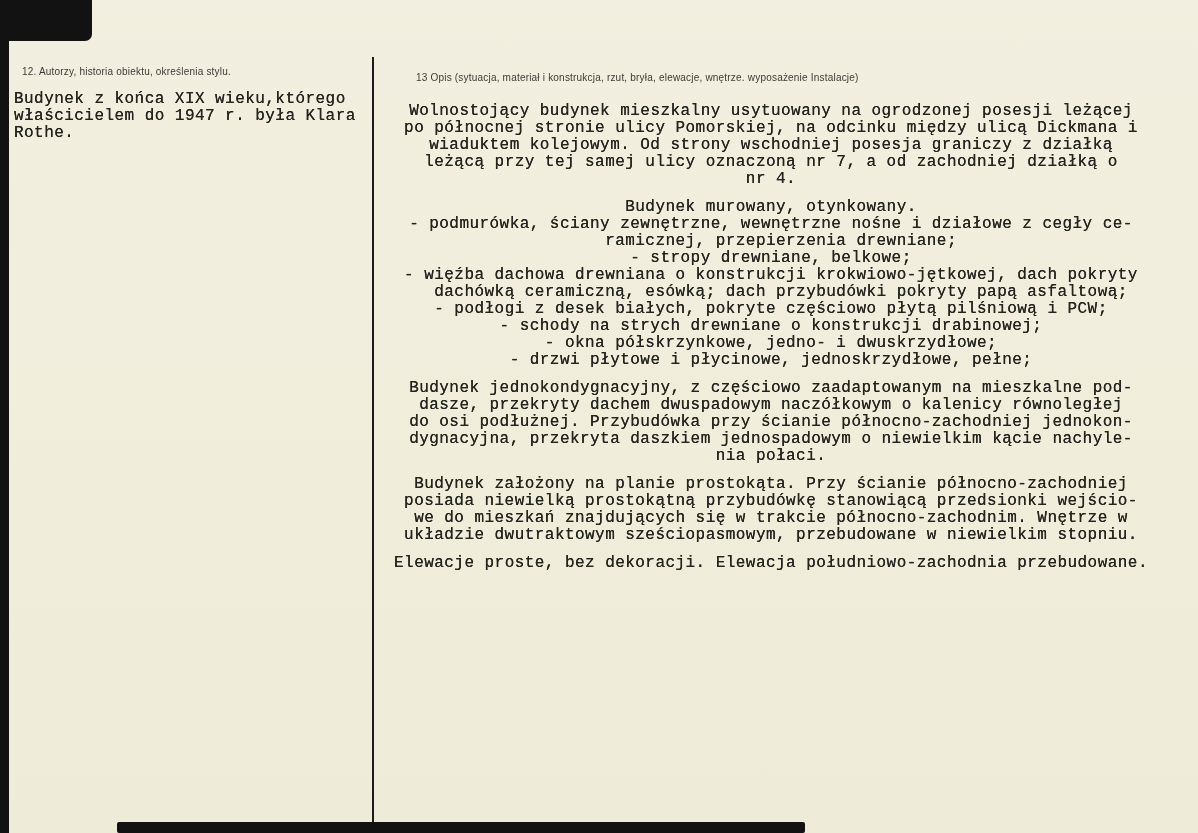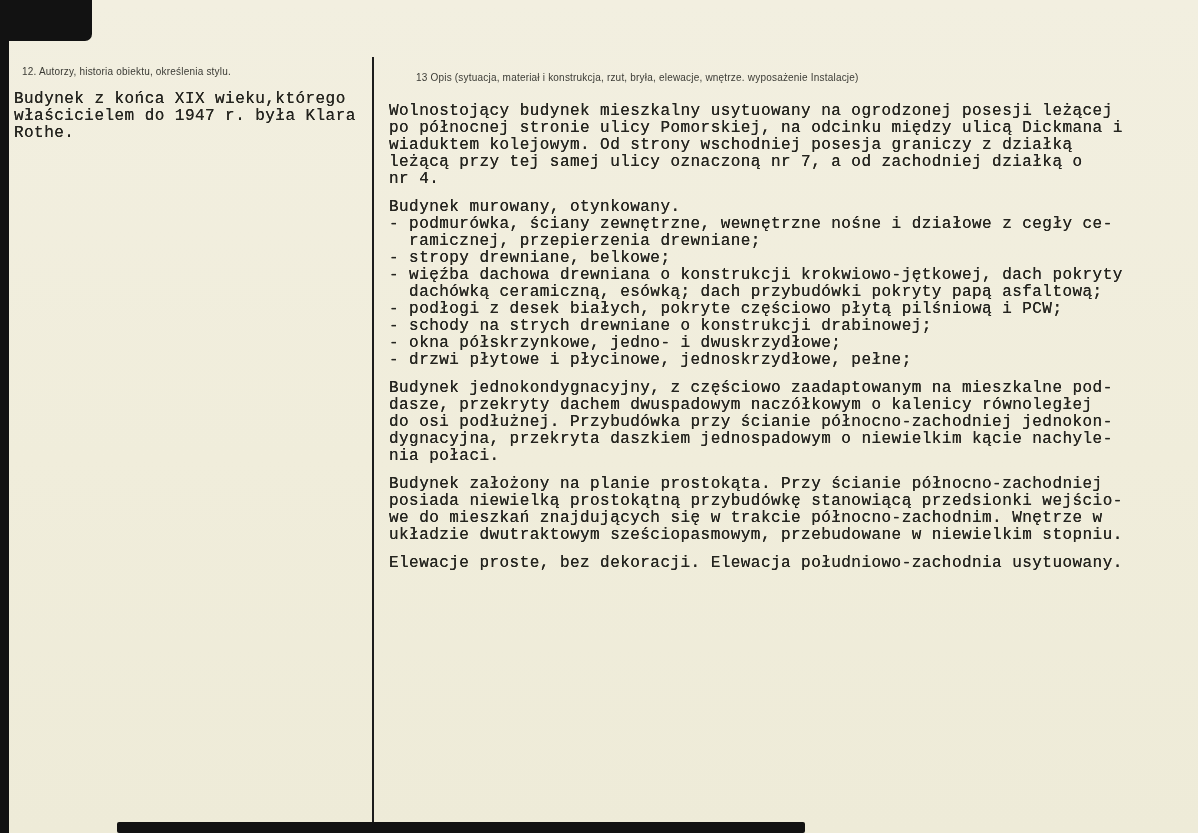--- a/index.html
+++ b/index.html
@@ -70,21 +70,21 @@
   .col-left {
     position: absolute;
     left: 14px; top: 91px;
     width: 358px;
   }
   .col-right {
     position: absolute;
     left: 389px; top: 103px;
     width: 764px;
   }
-  .para { margin: 0 0 11px 0; }
+  .para { margin: 0 0 11px 0; text-align: center; }
 </style>
 </head>
 <body>
 
 <div class="page">
 
   <div class="print-label header12">12. Autorzy, historia obiektu, określenia stylu.</div>
 
   <div class="print-label header13">13  Opis (sytuacja, materiał i konstrukcja, rzut, bryła, elewacje, wnętrze. wyposażenie Instalacje)</div>
 
@@ -112,21 +112,21 @@
 - drzwi płytowe i płycinowe, jednoskrzydłowe, pełne;</div>
     <div class="typewriter para">Budynek jednokondygnacyjny, z częściowo zaadaptowanym na mieszkalne pod-
 dasze, przekryty dachem dwuspadowym naczółkowym o kalenicy równoległej
 do osi podłużnej. Przybudówka przy ścianie północno-zachodniej jednokon-
 dygnacyjna, przekryta daszkiem jednospadowym o niewielkim kącie nachyle-
 nia połaci.</div>
     <div class="typewriter para">Budynek założony na planie prostokąta. Przy ścianie północno-zachodniej
 posiada niewielką prostokątną przybudówkę stanowiącą przedsionki wejścio-
 we do mieszkań znajdujących się w trakcie północno-zachodnim. Wnętrze w
 układzie dwutraktowym sześciopasmowym, przebudowane w niewielkim stopniu.</div>
-    <div class="typewriter para">Elewacje proste, bez dekoracji. Elewacja południowo-zachodnia usytuowany.</div>
+    <div class="typewriter para">Elewacje proste, bez dekoracji. Elewacja południowo-zachodnia przebudowane.</div>
   </div>
 
   <div class="divider"></div>
   <div class="edge-left"></div>
   <div class="corner-tl"></div>
   <div class="bottom-bar"></div>
 
 </div>
 
 </body></html>

